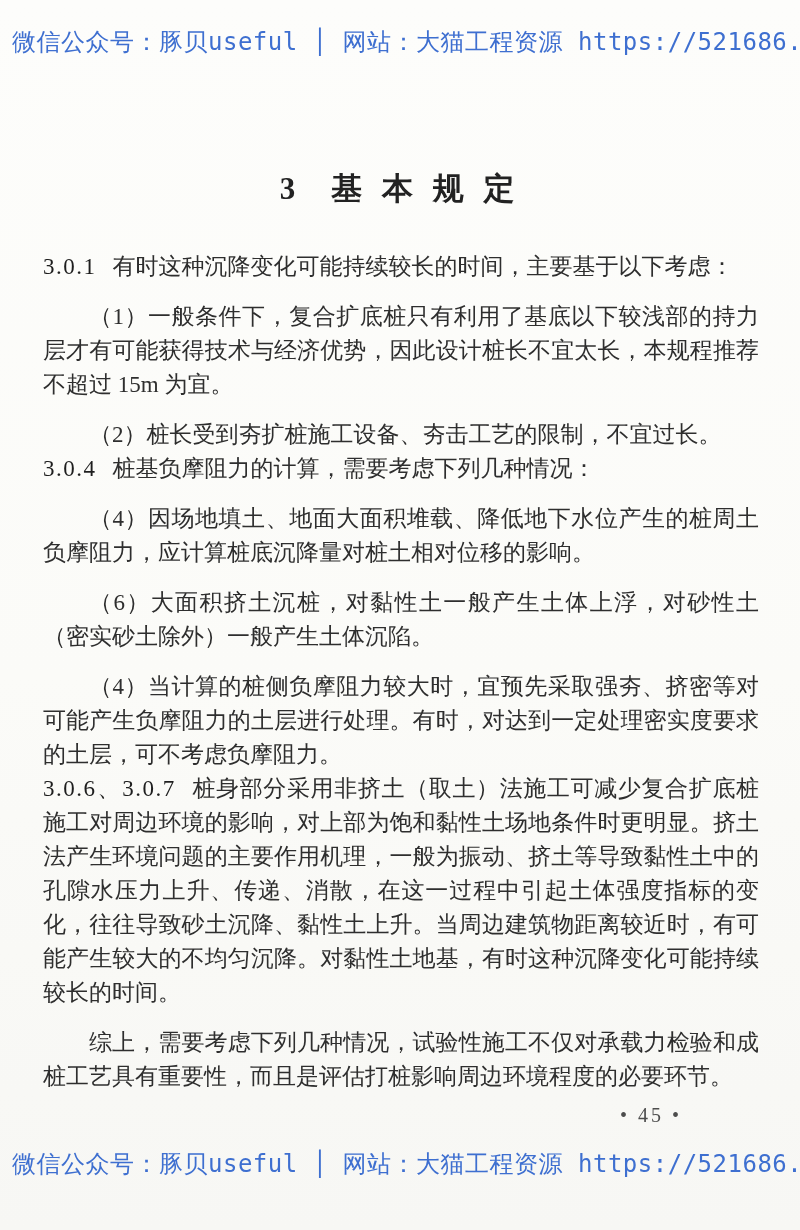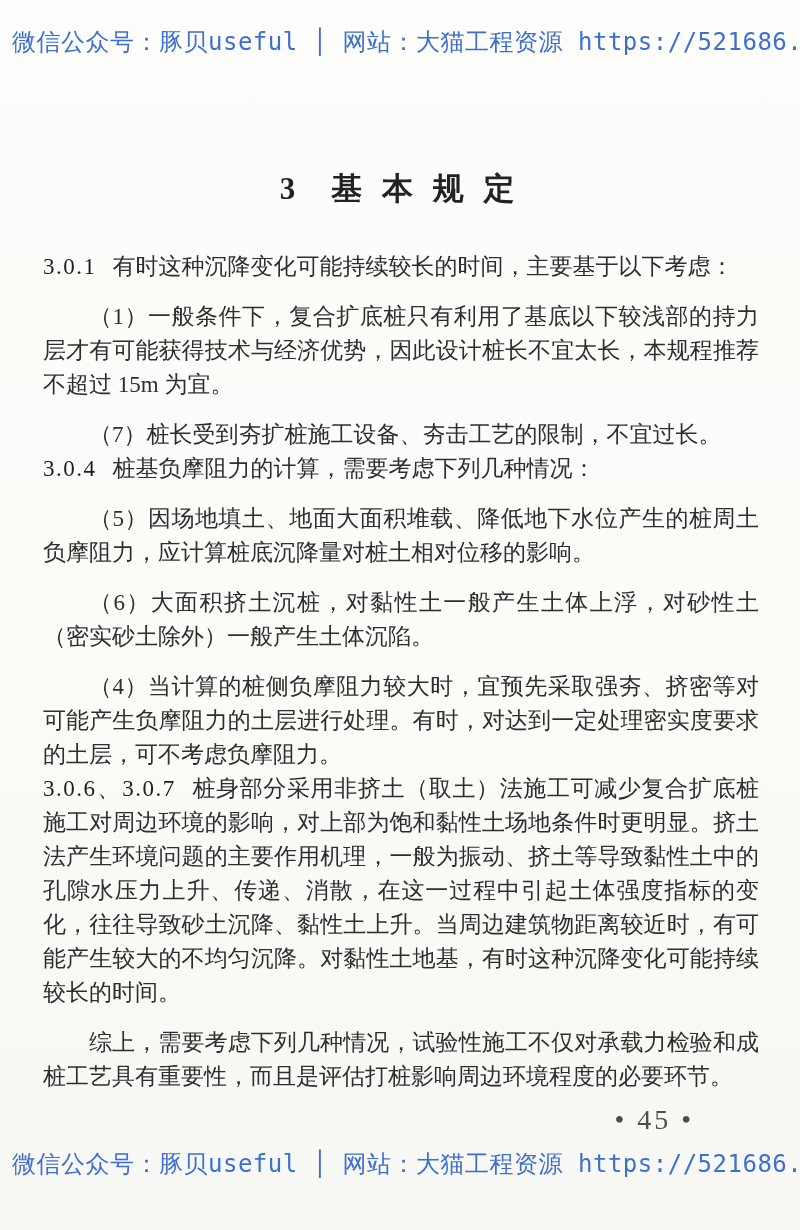--- a/index.html
+++ b/index.html
@@ -60,43 +60,43 @@
   .clause-num {
     font-weight: normal;
     letter-spacing: 1.5px;
     color: #1e1e1e;
     margin-right: 16px;
   }
   .clause-num:empty { display: none; margin: 0; }
   .page-number {
     position: absolute;
     top: 1104px;
-    right: 106px;
-    font-size: 28px;
+    right: 118px;
+    font-size: 20px;
     letter-spacing: 3px;
     color: #4d4d4d;
   }
 </style>
 </head>
 <body>
 
 <div class="page">
 
   <div class="watermark top">微信公众号：豚贝useful │ 网站：大猫工程资源 https://521686.xyz/</div>
 
   <div class="chapter-title">
     <span class="chapter-num">3</span><span class="chapter-text">基 本 规 定</span>
   </div>
 
   <div class="content">
     <p class="para"><span class="clause-num">3.0.1</span><span>有时这种沉降变化可能持续较长的时间，主要基于以下考虑：</span></p>
     <p class="para indent"><span>（1）一般条件下，复合扩底桩只有利用了基底以下较浅部的持力层才有可能获得技术与经济优势，因此设计桩长不宜太长，本规程推荐不超过 15m 为宜。</span></p>
-    <p class="para indent"><span>（7）桩长受到夯扩桩施工设备、夯击工艺的限制，不宜过长。</span></p>
+    <p class="para indent"><span>（2）桩长受到夯扩桩施工设备、夯击工艺的限制，不宜过长。</span></p>
     <p class="para"><span class="clause-num">3.0.4</span><span>桩基负摩阻力的计算，需要考虑下列几种情况：</span></p>
-    <p class="para indent"><span>（5）因场地填土、地面大面积堆载、降低地下水位产生的桩周土负摩阻力，应计算桩底沉降量对桩土相对位移的影响。</span></p>
+    <p class="para indent"><span>（4）因场地填土、地面大面积堆载、降低地下水位产生的桩周土负摩阻力，应计算桩底沉降量对桩土相对位移的影响。</span></p>
     <p class="para indent"><span>（6）大面积挤土沉桩，对黏性土一般产生土体上浮，对砂性土（密实砂土除外）一般产生土体沉陷。</span></p>
     <p class="para indent"><span>（4）当计算的桩侧负摩阻力较大时，宜预先采取强夯、挤密等对可能产生负摩阻力的土层进行处理。有时，对达到一定处理密实度要求的土层，可不考虑负摩阻力。</span></p>
     <p class="para"><span class="clause-num">3.0.6、3.0.7</span><span>桩身部分采用非挤土（取土）法施工可减少复合扩底桩施工对周边环境的影响，对上部为饱和黏性土场地条件时更明显。挤土法产生环境问题的主要作用机理，一般为振动、挤土等导致黏性土中的孔隙水压力上升、传递、消散，在这一过程中引起土体强度指标的变化，往往导致砂土沉降、黏性土上升。当周边建筑物距离较近时，有可能产生较大的不均匀沉降。对黏性土地基，有时这种沉降变化可能持续较长的时间。</span></p>
     <p class="para indent"><span>综上，需要考虑下列几种情况，试验性施工不仅对承载力检验和成桩工艺具有重要性，而且是评估打桩影响周边环境程度的必要环节。</span></p>
   </div>
 
   <div class="page-number">• 45 •</div>
 
   <div class="watermark bottom">微信公众号：豚贝useful │ 网站：大猫工程资源 https://521686.xyz/</div>
 

